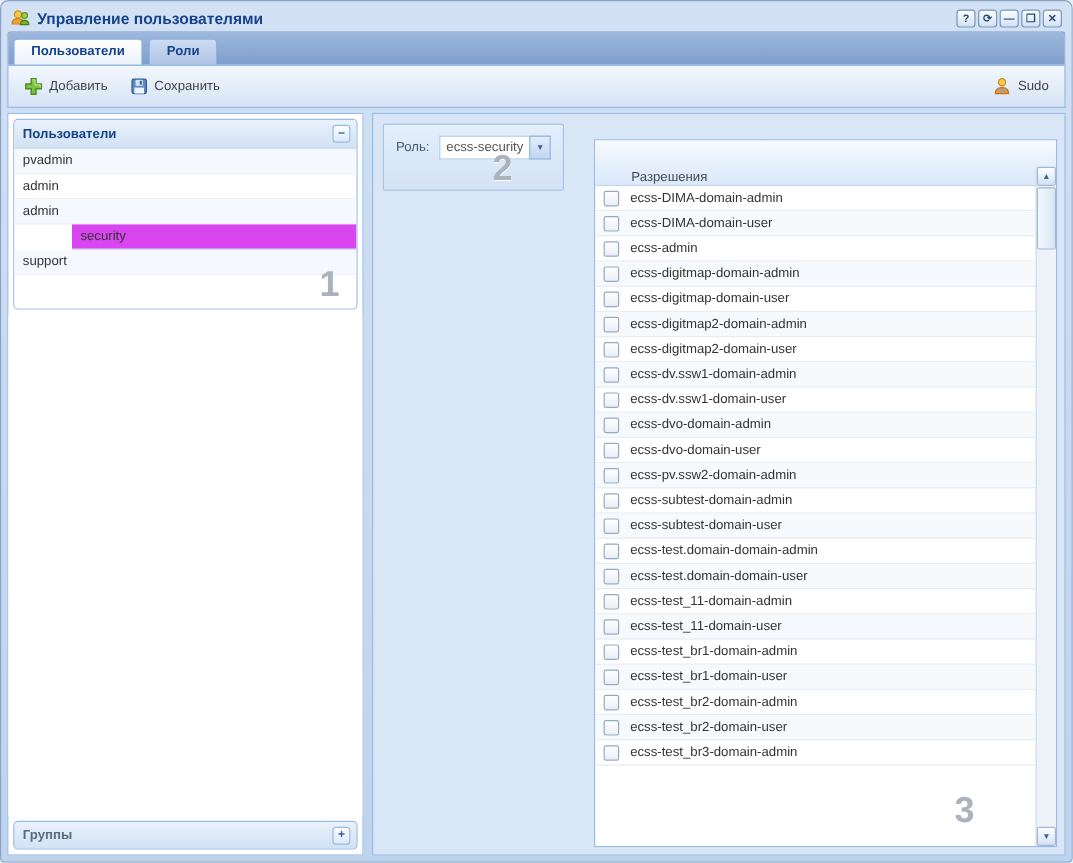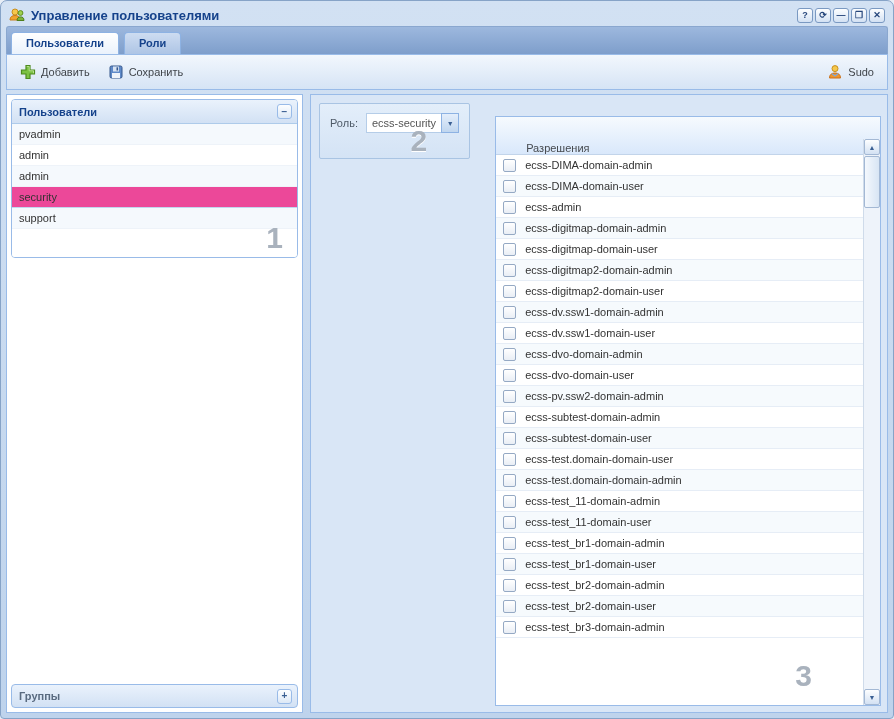--- a/index.html
+++ b/index.html
@@ -97,21 +97,21 @@
     color:#3a5f93; font-size:10px; font-weight:bold;
     display:flex; align-items:center; justify-content:center;
     cursor:pointer; line-height:1;
   }
   .users-list { position:relative; height:133px; background:#fff; }
   .user-row {
     height:21px; display:flex; align-items:center; padding:0 7px;
     border-bottom:1px solid #eef3f9; color:#333; cursor:pointer;
   }
   .user-row:nth-child(odd) { background:#f5f9fd; }
-  .user-row.selected { background:#ec4899; border-bottom-color:#c2d6ee; }
+  .user-row.selected { background:#d946ef; border-bottom-color:#c2d6ee;margin-left:48px; }
 
   .left-fill { flex:1; background:#fff; }
 
   .groups-bar {
     margin:4px; flex:none; height:24px;
     border:1px solid #99bbe8; border-radius:4px;
     background:linear-gradient(#eaf2fc,#d2e1f4);
     display:flex; align-items:center; justify-content:space-between;
     padding:0 5px 0 7px; color:#5a6b80; font-weight:bold; cursor:pointer;
   }
@@ -367,25 +367,25 @@
             <div class="perm-row">
             <span class="checkbox"></span>
             <span class="perm-label">ecss-subtest-domain-admin</span>
           </div>
             <div class="perm-row">
             <span class="checkbox"></span>
             <span class="perm-label">ecss-subtest-domain-user</span>
           </div>
             <div class="perm-row">
             <span class="checkbox"></span>
+            <span class="perm-label">ecss-test.domain-domain-admin</span>
+          </div>
+            <div class="perm-row">
+            <span class="checkbox"></span>
             <span class="perm-label">ecss-test.domain-domain-user</span>
-          </div>
-            <div class="perm-row">
-            <span class="checkbox"></span>
-            <span class="perm-label">ecss-test.domain-domain-admin</span>
           </div>
             <div class="perm-row">
             <span class="checkbox"></span>
             <span class="perm-label">ecss-test_11-domain-admin</span>
           </div>
             <div class="perm-row">
             <span class="checkbox"></span>
             <span class="perm-label">ecss-test_11-domain-user</span>
           </div>
             <div class="perm-row">

